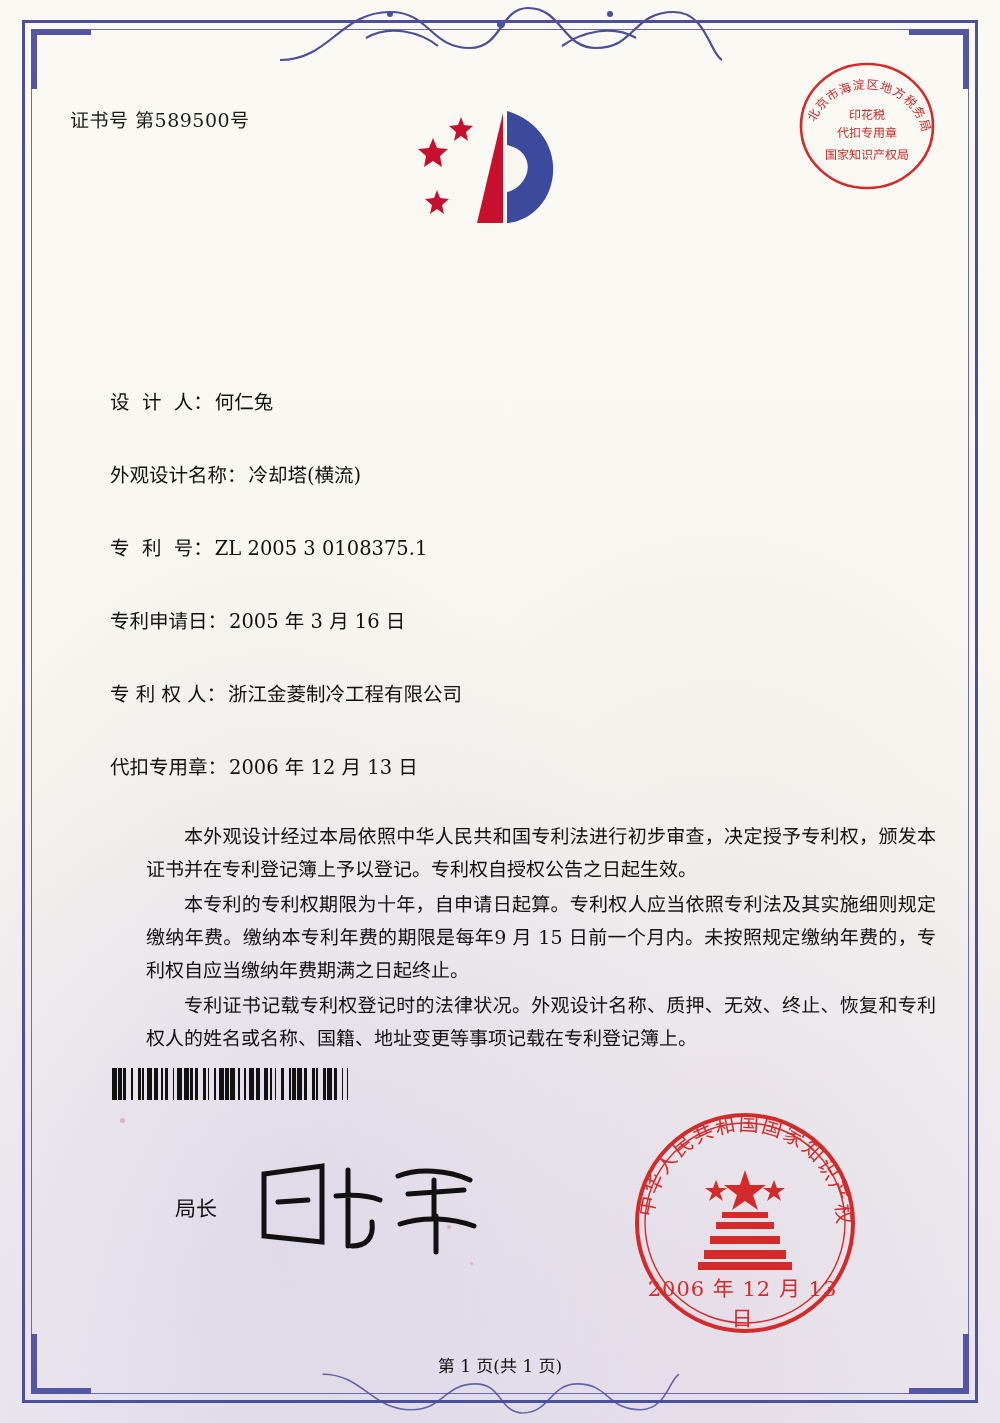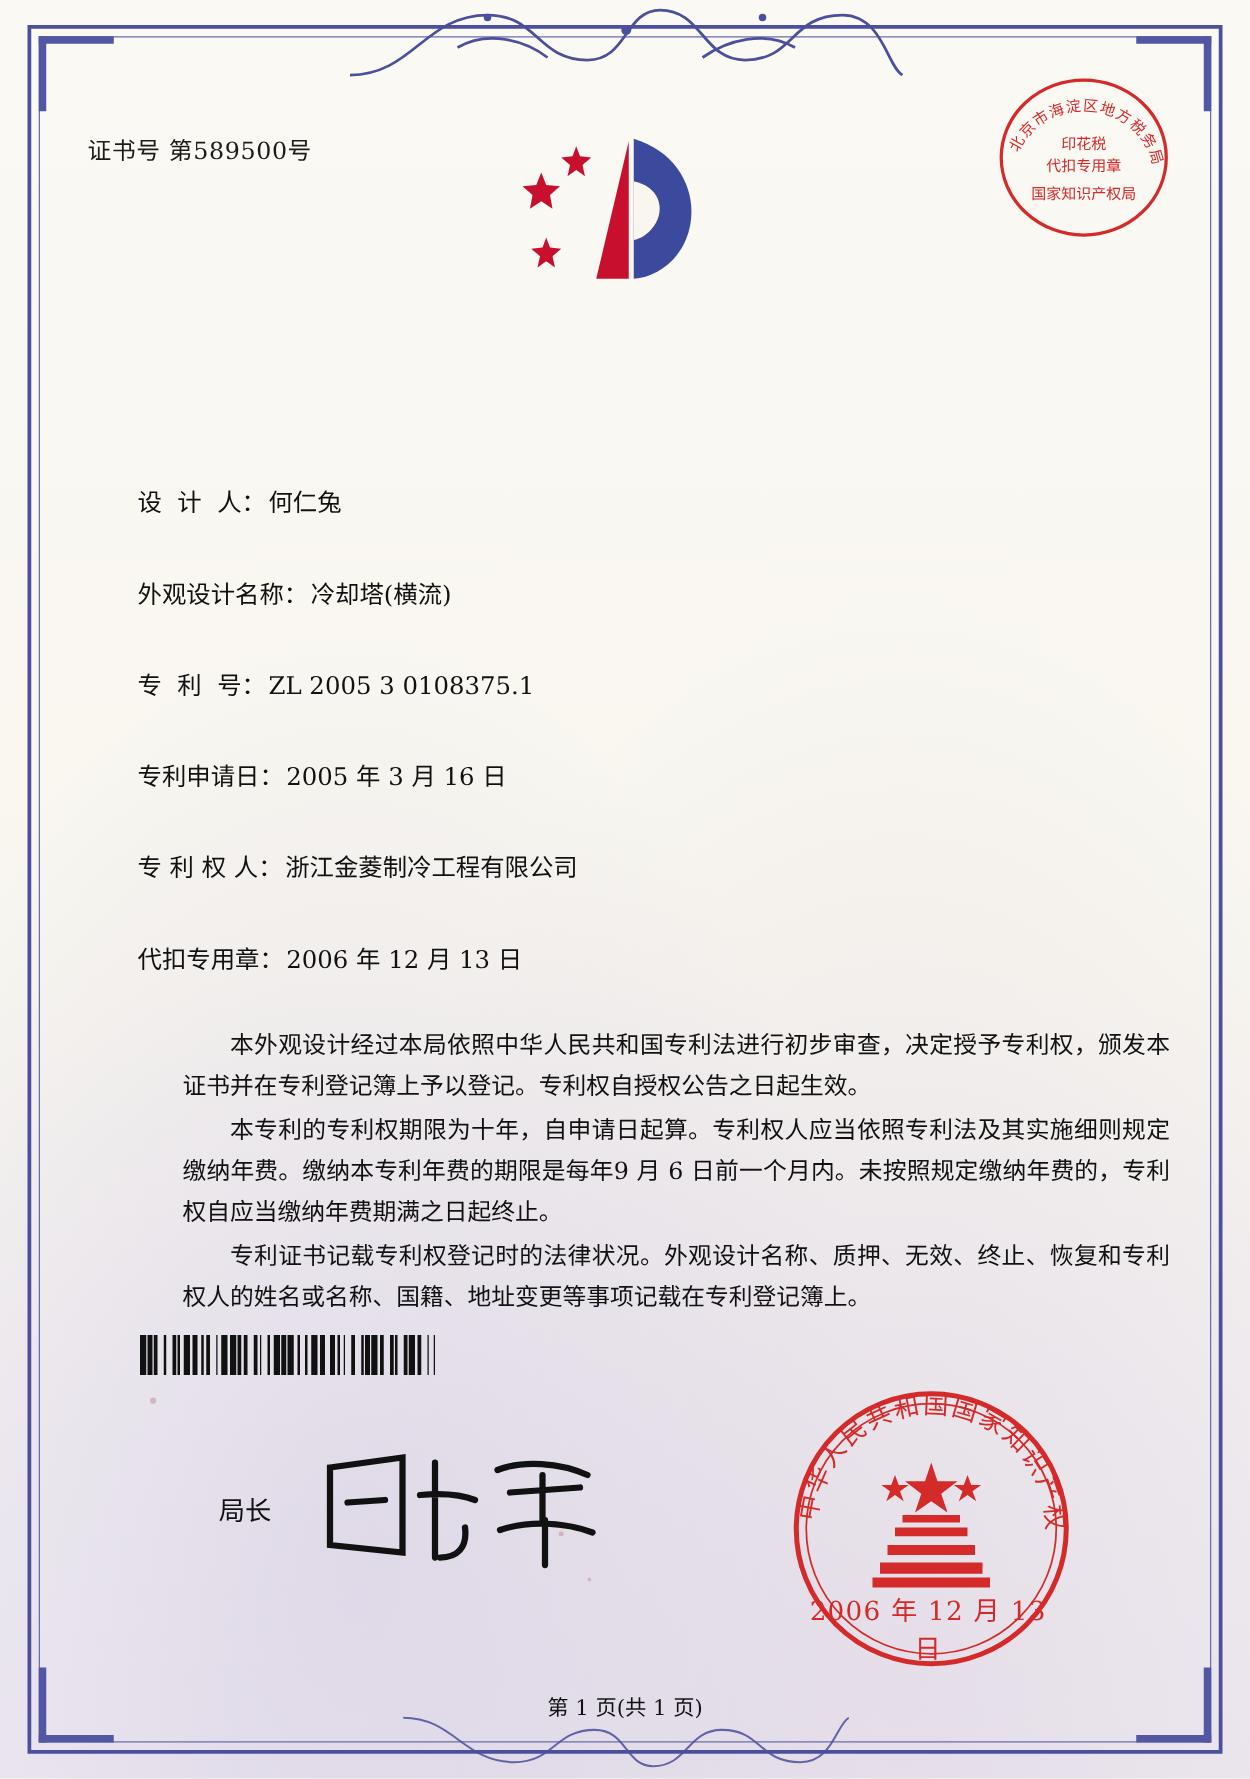--- a/index.html
+++ b/index.html
@@ -275,21 +275,21 @@
       <span class="f-value">浙江金菱制冷工程有限公司</span>
     </div>
     <div class="field">
       <span class="f-label">代扣专用章：</span>
       <span class="f-value">2006 年 12 月 13 日</span>
     </div>
   </div>
 
   <div class="body-text">
     <p>本外观设计经过本局依照中华人民共和国专利法进行初步审查，决定授予专利权，颁发本证书并在专利登记簿上予以登记。专利权自授权公告之日起生效。</p>
-    <p>本专利的专利权期限为十年，自申请日起算。专利权人应当依照专利法及其实施细则规定缴纳年费。缴纳本专利年费的期限是每年9 月 6 日前一个月内。未按照规定缴纳年费的，专利权自应当缴纳年费期满之日起终止。</p>
+    <p>本专利的专利权期限为十年，自申请日起算。专利权人应当依照专利法及其实施细则规定缴纳年费。缴纳本专利年费的期限是每年9 月 15 日前一个月内。未按照规定缴纳年费的，专利权自应当缴纳年费期满之日起终止。</p>
     <p>专利证书记载专利权登记时的法律状况。外观设计名称、质押、无效、终止、恢复和专利权人的姓名或名称、国籍、地址变更等事项记载在专利登记簿上。</p>
   </div>
 
   <div class="barcode" id="barcode">
       <i style="width: 4.8px;"></i>
       <i style="width: 1.6px; background: transparent;"></i>
       <i style="width: 3.2px;"></i>
       <i style="width: 1.6px; background: transparent;"></i>
       <i style="width: 3.2px;"></i>
       <i style="width: 4.8px; background: transparent;"></i>

